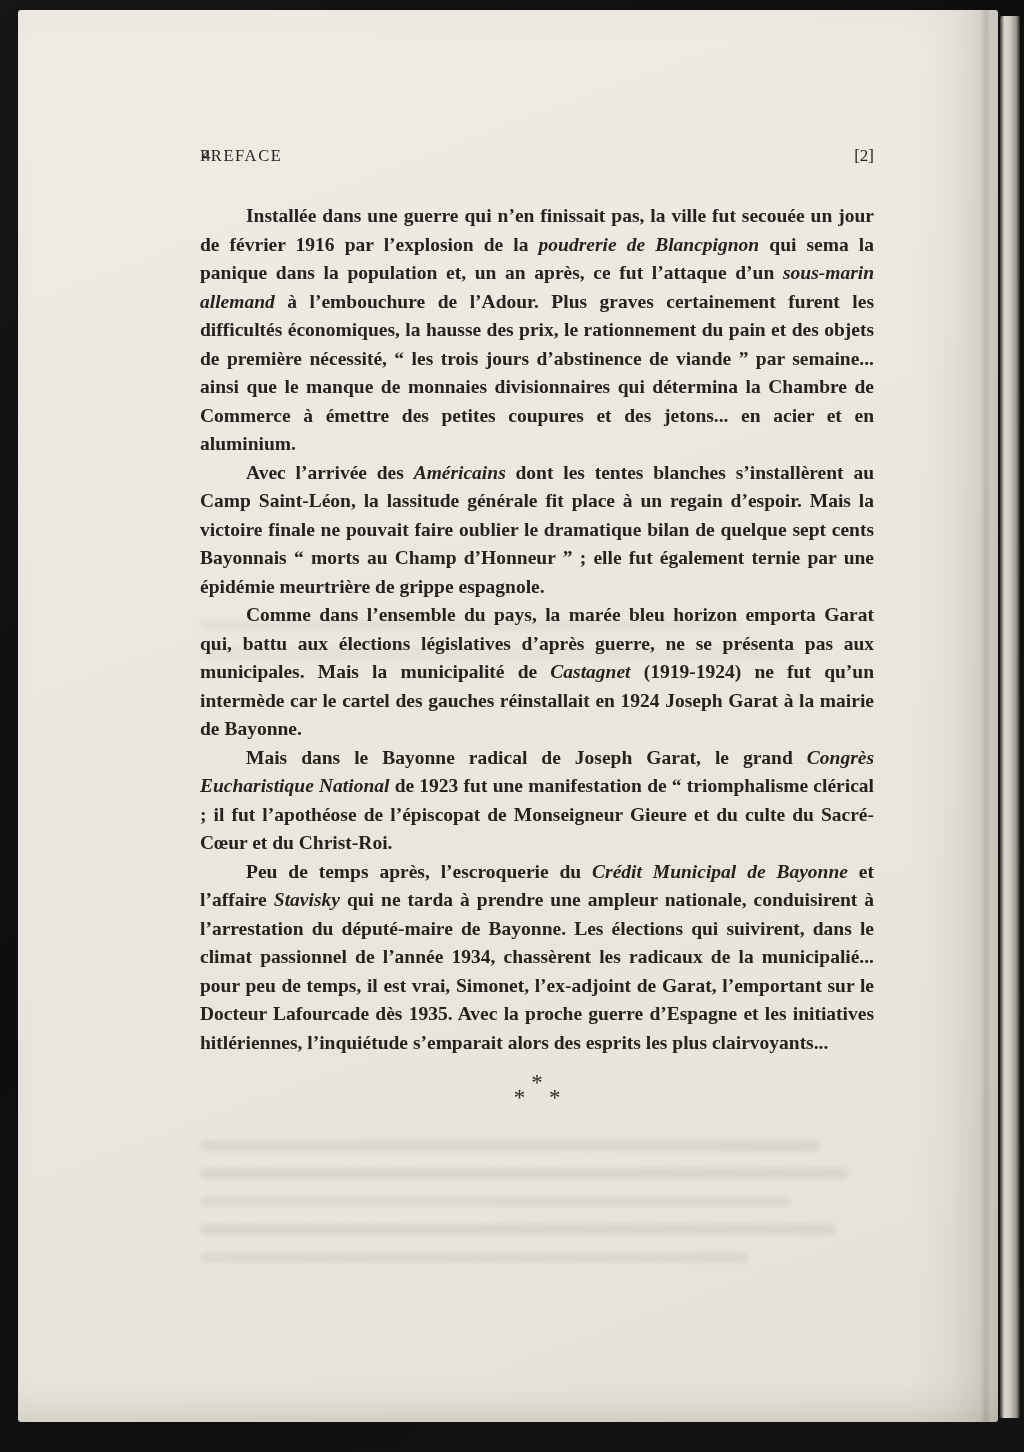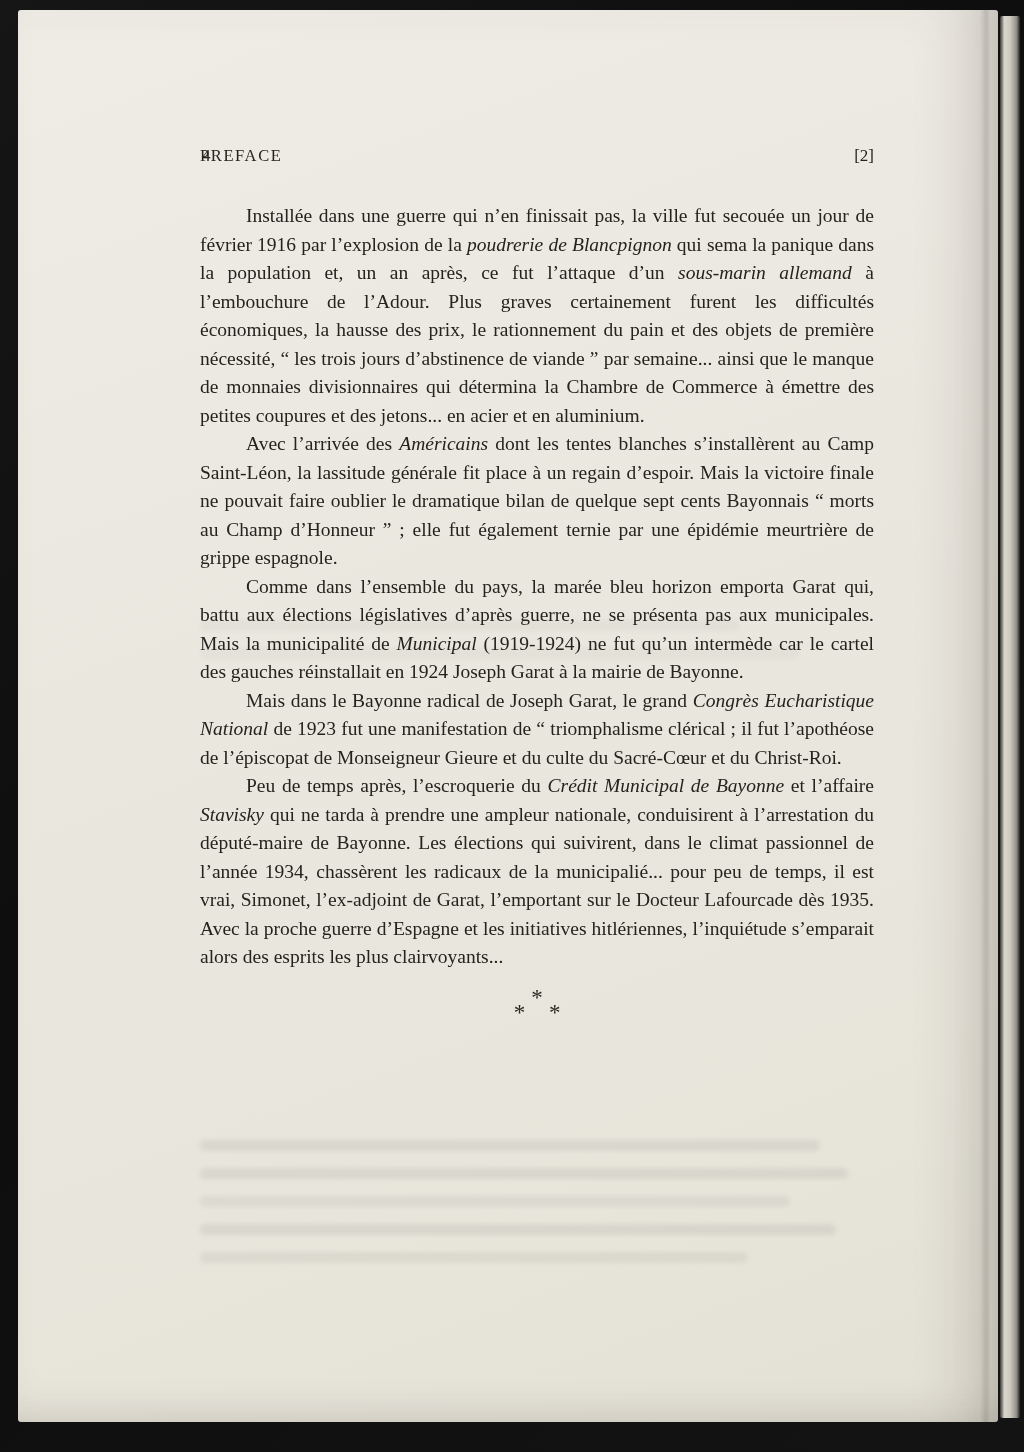--- a/index.html
+++ b/index.html
@@ -41,20 +41,21 @@
   .running-head { position:relative; height:22px; font-size:17px; }
   .running-head .pnum  { position:absolute; left:2px; top:0; }
   .running-head .title { position:absolute; left:0; right:0; top:0; text-align:left; letter-spacing:1.6px; font-size:16.5px; }
   .running-head .folio { position:absolute; right:0; top:0; }
   .body-text {
     margin-top:34px;
     font-size:19.5px;
     line-height:28.5px;
     text-align:justify;
     text-justify:inter-word;
+    font-weight:bold;
   }
   .para { text-indent:46px; }
   .para em { font-style:italic; }
   .dinkus { margin-top:18px; text-align:center; font-size:23px; color:#2c2924; }
   .dinkus .d-top    { line-height:16px; }
   .dinkus .d-bottom { line-height:16px; margin-top:-1px; word-spacing:18px; }
   
   .ghost {
     position:absolute; height:11px; border-radius:6px;
     background:rgba(108,108,100,0.11);
@@ -86,21 +87,21 @@
   <div class="text-col">
     <div class="running-head">
       <span class="pnum">4</span>
       <span class="title">PREFACE</span>
       <span class="folio">[2]</span>
     </div>
 
     <div class="body-text" id="body-text">
         <p class="para"><span>Installée dans une guerre qui n’en finissait pas, la ville fut secouée un jour de février 1916 par l’explosion de la </span><em>poudrerie de Blancpignon</em><span> qui sema la panique dans la population et, un an après, ce fut l’attaque d’un </span><em>sous-marin allemand</em><span> à l’embouchure de l’Adour. Plus graves certainement furent les difficultés économiques, la hausse des prix, le rationnement du pain et des objets de première nécessité, “ les trois jours d’abstinence de viande ” par semaine... ainsi que le manque de monnaies divisionnaires qui détermina la Chambre de Commerce à émettre des petites coupures et des jetons... en acier et en aluminium.</span></p>
         <p class="para"><span>Avec l’arrivée des </span><em>Américains</em><span> dont les tentes blanches s’installèrent au Camp Saint-Léon, la lassitude générale fit place à un regain d’espoir. Mais la victoire finale ne pouvait faire oublier le dramatique bilan de quelque sept cents Bayonnais “ morts au Champ d’Honneur ” ; elle fut également ternie par une épidémie meurtrière de grippe espagnole.</span></p>
-        <p class="para"><span>Comme dans l’ensemble du pays, la marée bleu horizon emporta Garat qui, battu aux élections législatives d’après guerre, ne se présenta pas aux municipales. Mais la municipalité de </span><em>Municipal</em><span> (1919-1924) ne fut qu’un intermède car le cartel des gauches réinstallait en 1924 Joseph Garat à la mairie de Bayonne.</span></p>
+        <p class="para"><span>Comme dans l’ensemble du pays, la marée bleu horizon emporta Garat qui, battu aux élections législatives d’après guerre, ne se présenta pas aux municipales. Mais la municipalité de </span><em>Castagnet</em><span> (1919-1924) ne fut qu’un intermède car le cartel des gauches réinstallait en 1924 Joseph Garat à la mairie de Bayonne.</span></p>
         <p class="para"><span>Mais dans le Bayonne radical de Joseph Garat, le grand </span><em>Congrès Eucharistique National</em><span> de 1923 fut une manifestation de “ triomphalisme clérical ; il fut l’apothéose de l’épiscopat de Monseigneur Gieure et du culte du Sacré-Cœur et du Christ-Roi.</span></p>
         <p class="para"><span>Peu de temps après, l’escroquerie du </span><em>Crédit Municipal de Bayonne</em><span> et l’affaire </span><em>Stavisky</em><span> qui ne tarda à prendre une ampleur nationale, conduisirent à l’arrestation du député-maire de Bayonne. Les élections qui suivirent, dans le climat passionnel de l’année 1934, chassèrent les radicaux de la municipalié... pour peu de temps, il est vrai, Simonet, l’ex-adjoint de Garat, l’emportant sur le Docteur Lafourcade dès 1935. Avec la proche guerre d’Espagne et les initiatives hitlériennes, l’inquiétude s’emparait alors des esprits les plus clairvoyants...</span></p>
       </div>
 
     <div class="dinkus">
       <div class="d-top">*</div>
       <div class="d-bottom">* *</div>
     </div>
   </div>
 

